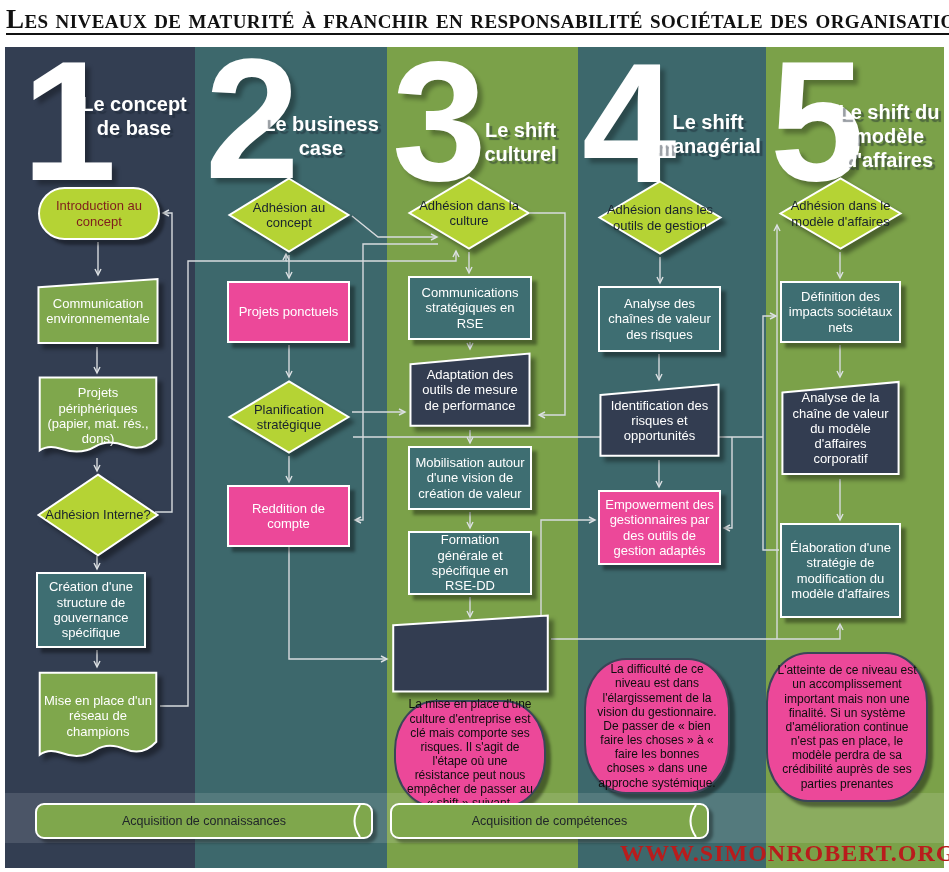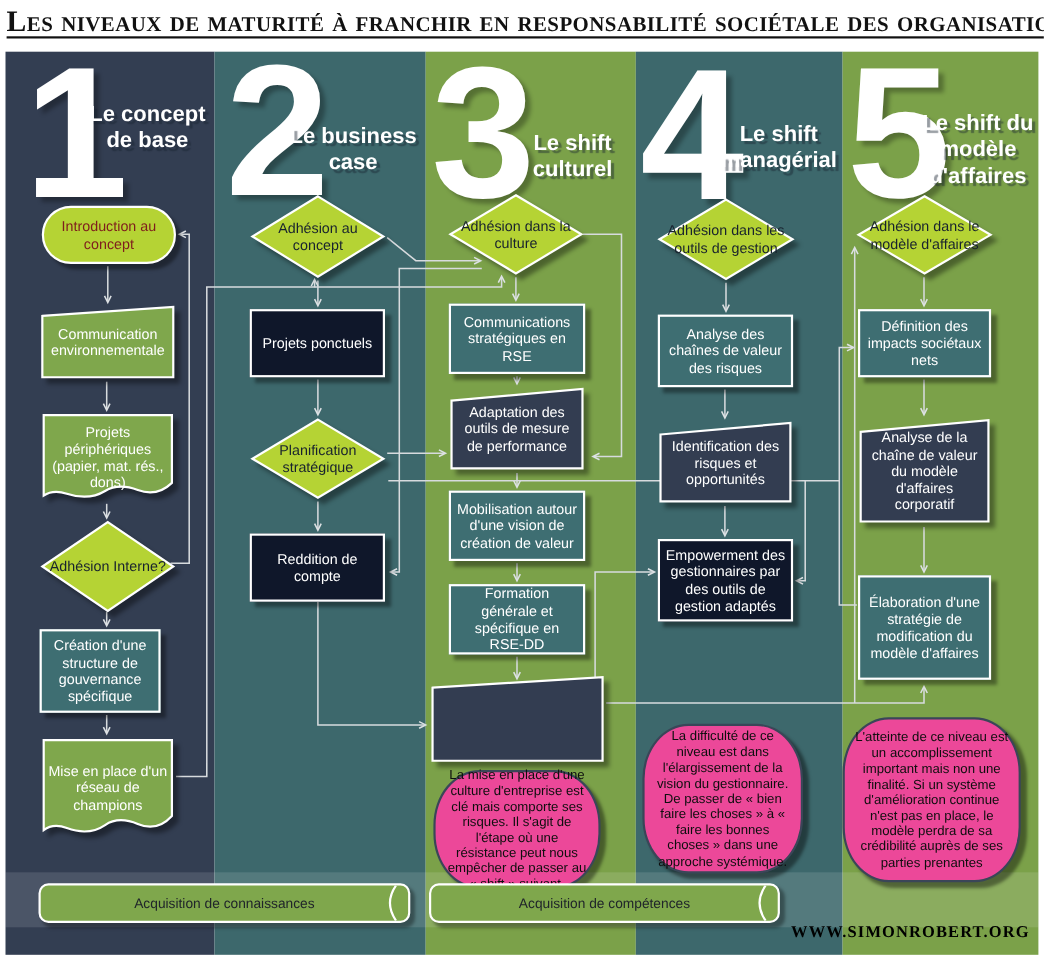--- a/index.html
+++ b/index.html
@@ -15,41 +15,41 @@
         background:rgba(255,255,255,.12);z-index:1;}
   .wires{position:absolute;left:0;top:0;z-index:2;pointer-events:none;}
   .bignum{position:absolute;z-index:3;color:#fff;font-size:170px;line-height:.82;
           font-weight:bold;text-shadow:5px 5px 4px rgba(0,0,0,.30);}
   .colhead{position:absolute;z-index:3;color:#fff;font-size:20px;font-weight:bold;
            text-align:center;line-height:1.2;text-shadow:3px 3px 1px rgba(25,35,48,.45);}
   .node{position:absolute;z-index:3;display:flex;align-items:center;justify-content:center;
         text-align:center;font-size:13px;line-height:1.18;}
   .rect{border:2px solid #fff;box-shadow:5px 5px 3px rgba(0,0,0,.38);color:#fff;
         padding:3px 5px;box-sizing:border-box;}
-  .rect.bnavy{background:#0f172a}.rect.bteal{background:#3E6E72}
+  .rect.bnavy{background:#ec4899}.rect.bteal{background:#3E6E72}
   .stadium{background:#B5D334;border:2px solid #fff;border-radius:27px;
            box-shadow:5px 5px 3px rgba(0,0,0,.38);color:#7f1d1d;padding:3px 8px;box-sizing:border-box;}
   .shapebox svg.shape{position:absolute;inset:0;width:100%;height:100%;overflow:visible;
            filter:drop-shadow(5px 5px 2px rgba(0,0,0,.38));}
   .shapebox .nlabel{position:relative;z-index:1;padding:0 6px;}
   .shapebox.lime .nlabel{color:#18222e;}
   .shapebox.green .nlabel,.shapebox.dnavy .nlabel{color:#fff;}
   .shapebox.lime .shp{fill:#B5D334;stroke:#fff;stroke-width:2;}
   .shapebox.green .shp{fill:#7FA74C;stroke:#fff;stroke-width:2;}
   .shapebox.dnavy .shp{fill:#333D51;stroke:#fff;stroke-width:2;}
   .blob{position:absolute;z-index:3;background:#ec4899;border:2px solid #3A4658;
         box-shadow:5px 5px 3px rgba(0,0,0,.42);color:#0e0e0e;font-size:12px;line-height:1.18;
         display:flex;align-items:center;justify-content:center;text-align:center;
         padding:6px 8px;box-sizing:border-box;border-radius:42px/50px;}
   .bar{position:absolute;z-index:3;background:#7FA74C;border:2px solid #fff;border-radius:9px;
        box-shadow:4px 4px 3px rgba(0,0,0,.35);color:#20252a;font-size:12.5px;
        display:flex;align-items:center;justify-content:center;}
   .bar svg.notch{position:absolute;right:9px;top:0;height:100%;}
   .footer{position:absolute;z-index:3;left:620px;top:840px;width:316px;text-align:right;
-          font-family:"Liberation Serif",serif;font-weight:bold;font-size:15px;color:#000000;
+          font-family:"Liberation Serif",serif;font-weight:bold;font-size:24px;color:#b91c1c;
           letter-spacing:1px;}
 </style>
 </head>
 <body>
 
 <div class="page">
 
   <div class="title">Les niveaux de maturité à franchir en responsabilité sociétale des organisation</div>
 
   <div class="col navy" style="left:5px;width:190px"></div>

